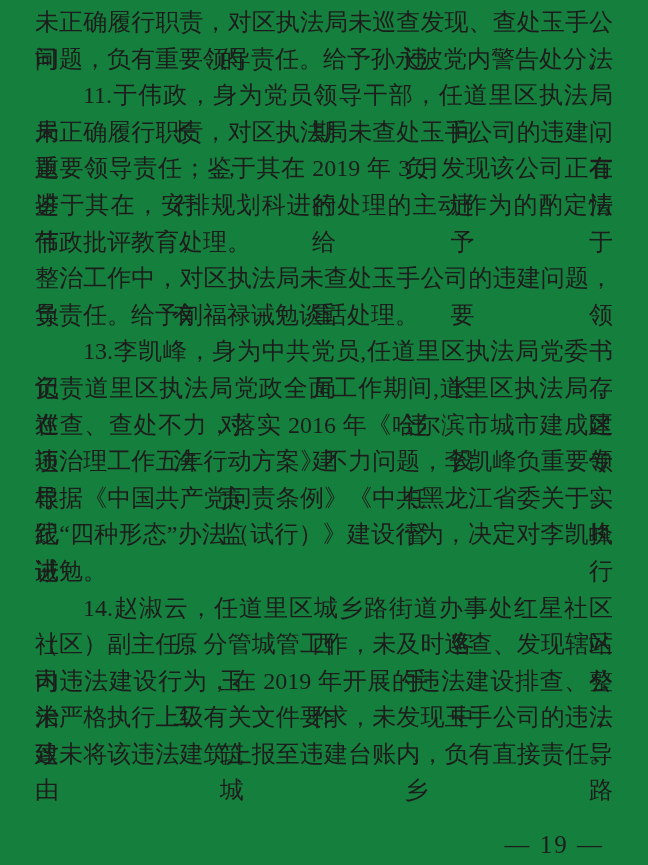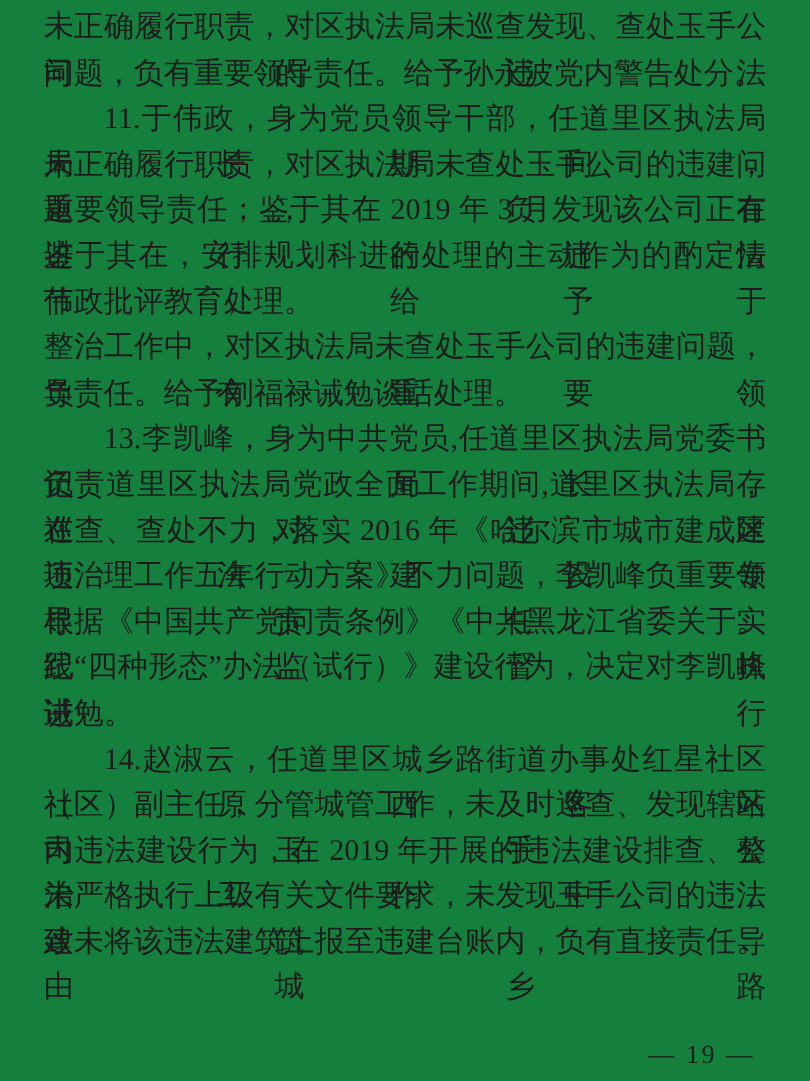--- a/index.html
+++ b/index.html
@@ -35,21 +35,21 @@
     text-align: justify;
     text-align-last: justify;
   }
   .ln.ind {
     text-indent: 48px;
   }
   .page-number {
     position: absolute;
     top: 831px;
     right: 44px;
-    font-size: 21px;
+    font-size: 25px;
     letter-spacing: 2px;
     color: #1c1c1c;
   }
 </style>
 </head>
 <body>
 
 <div class="page">
   <div class="doc-body">
     <div class="ln j">未正确履行职责，对区执法局未巡查发现、查处玉手公司的违法</div>

